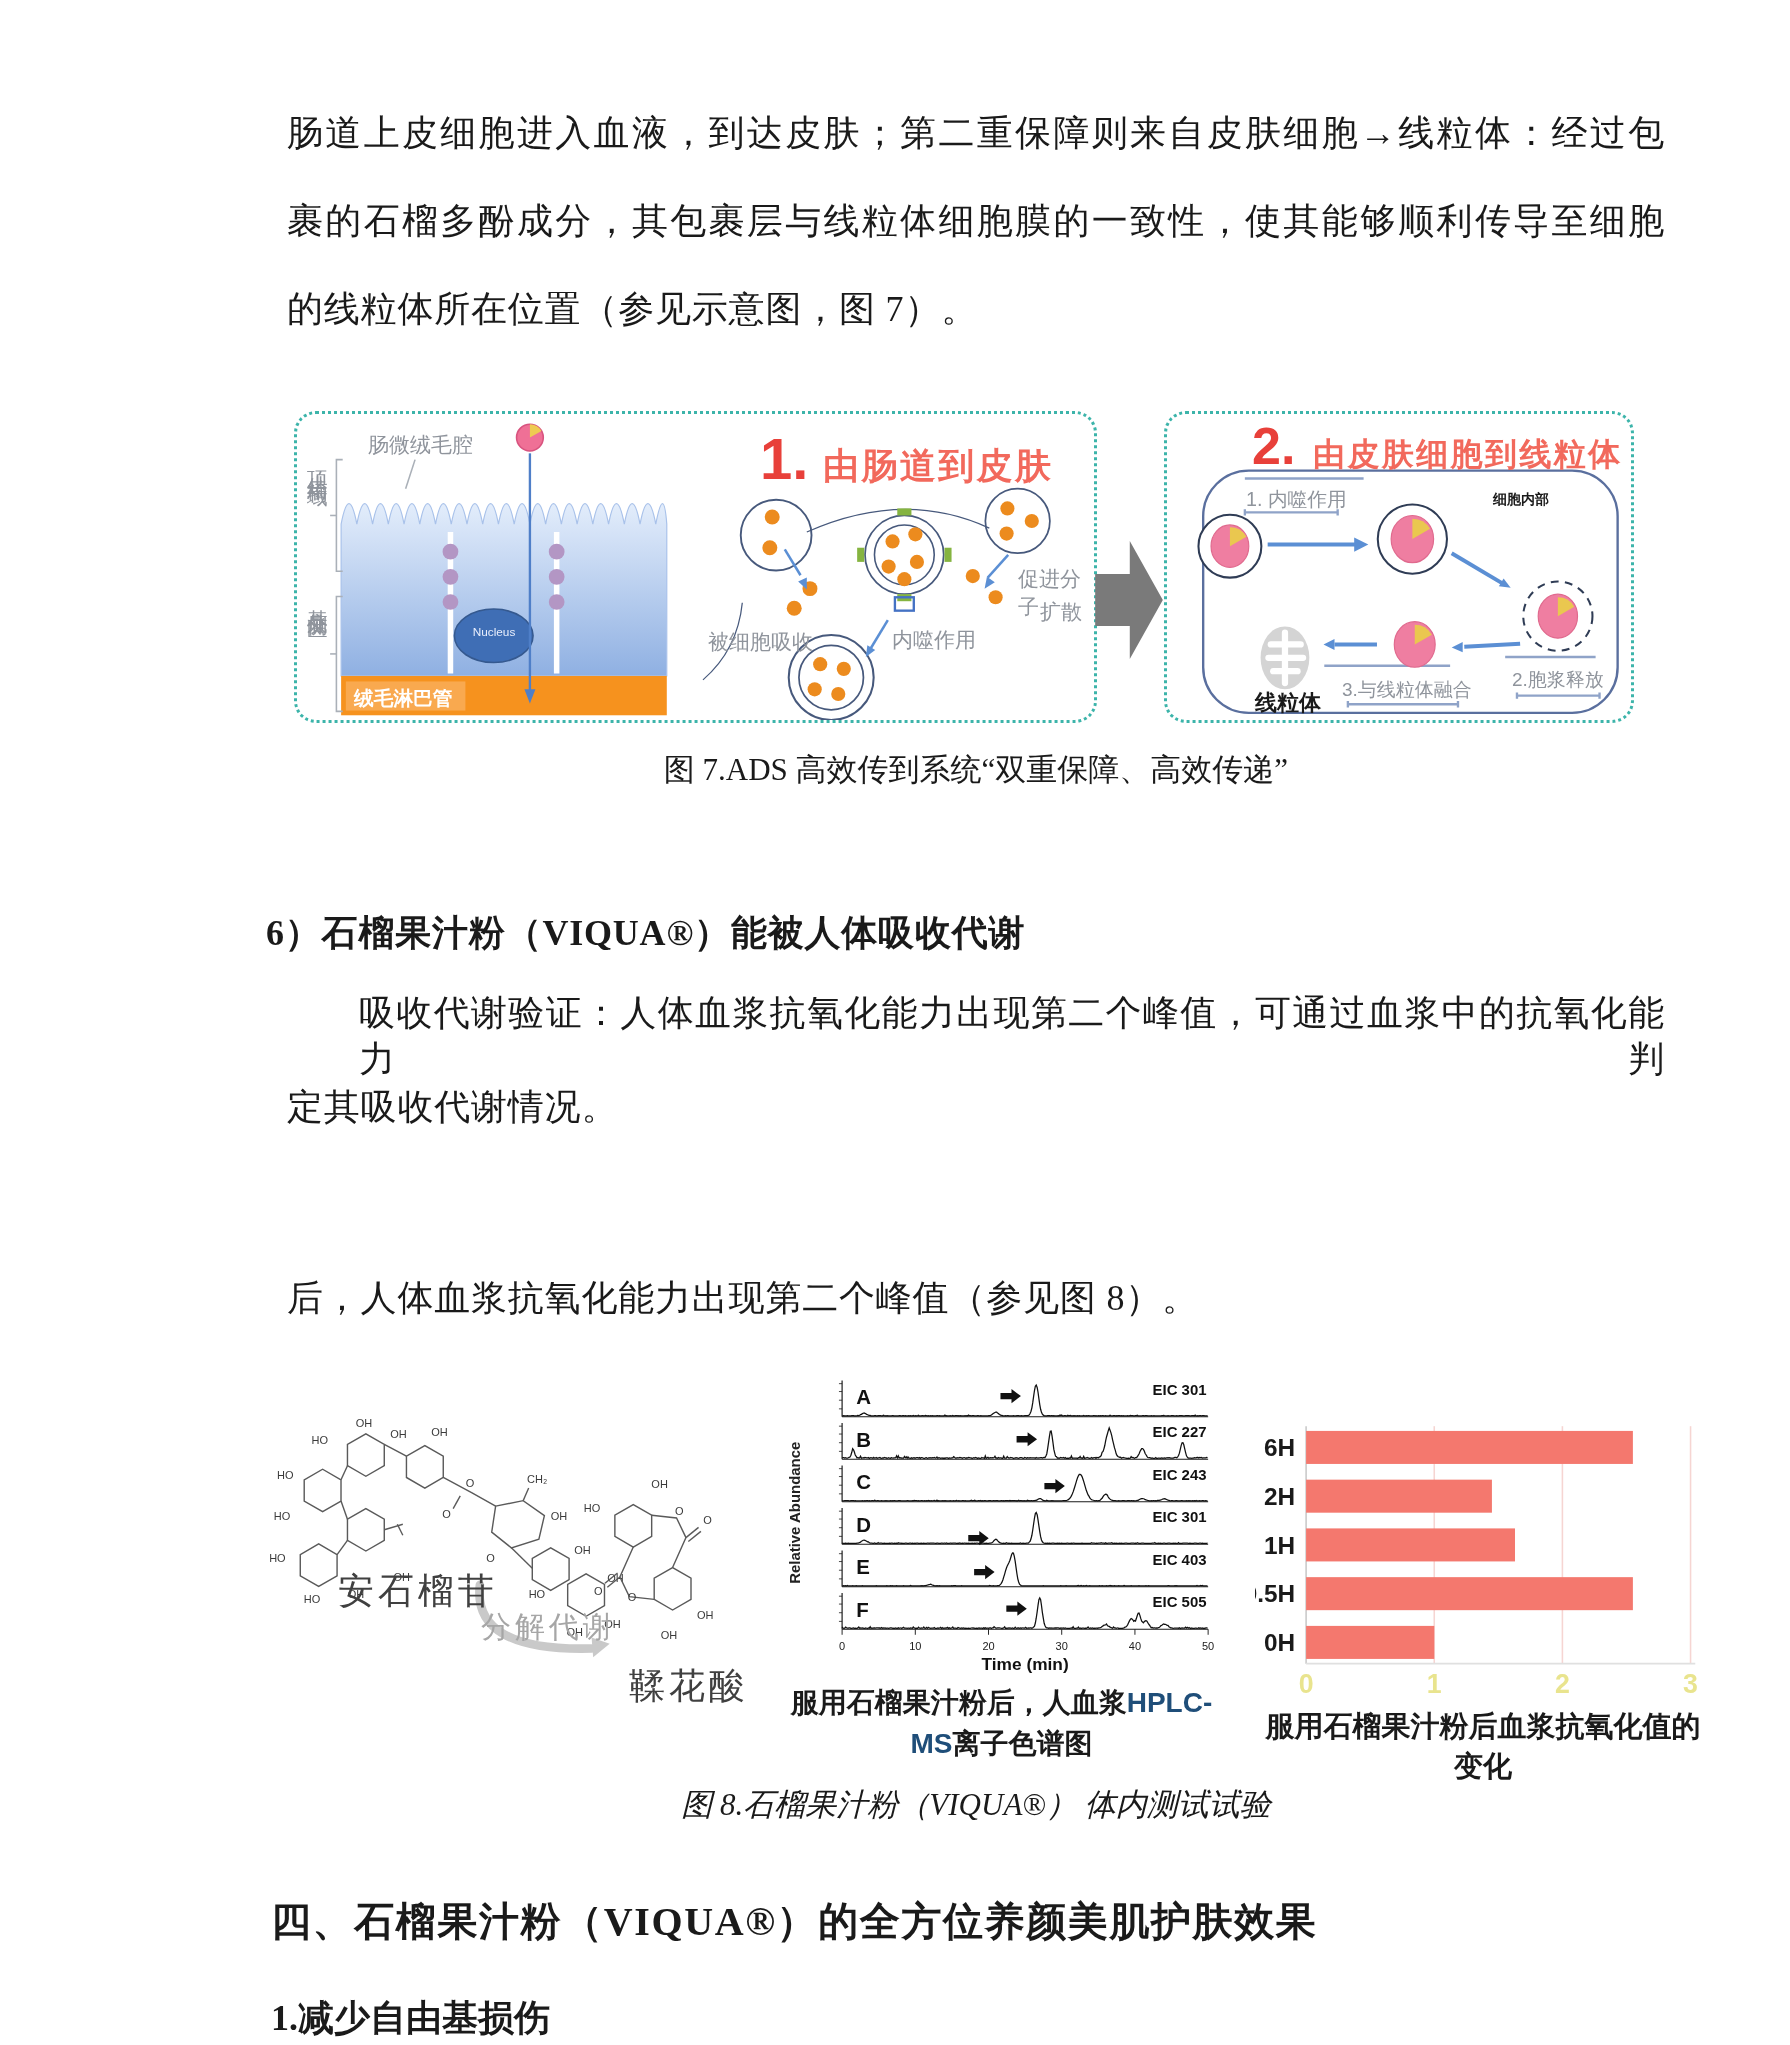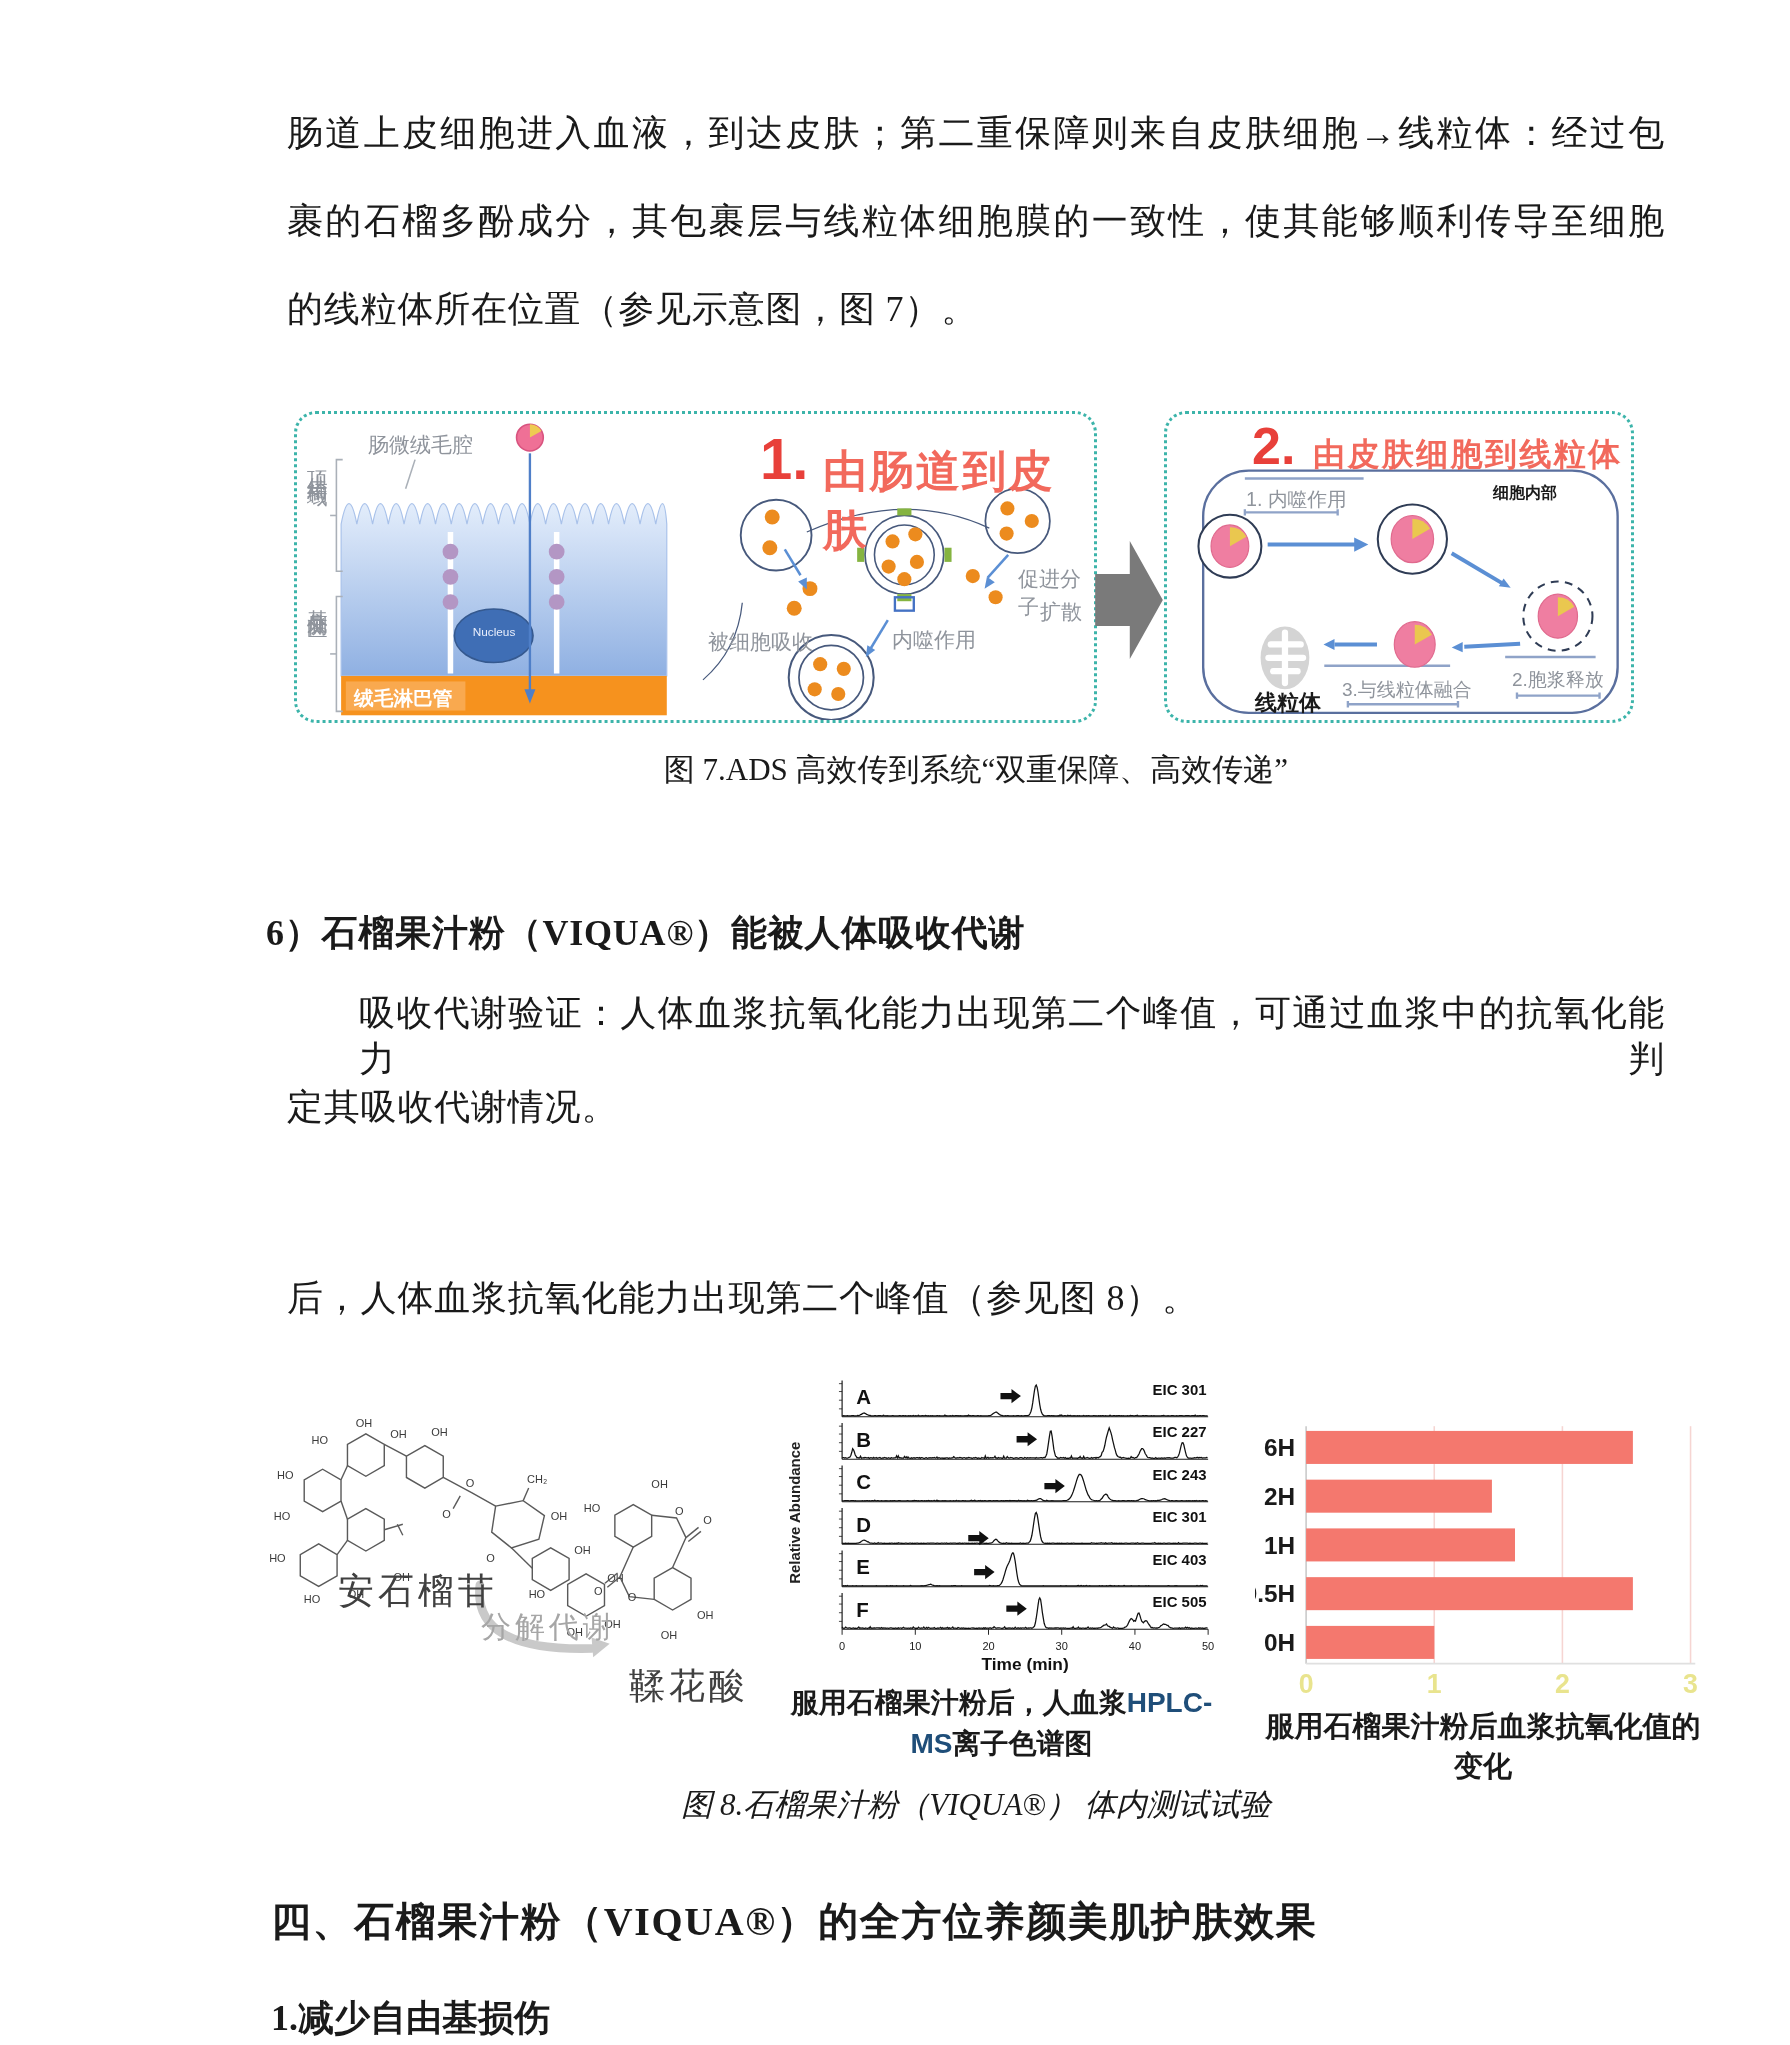--- a/index.html
+++ b/index.html
@@ -136,21 +136,21 @@
       <g fill="#ec8b1e">
         <circle cx="665" cy="318" r="9"></circle>
           <circle cx="695" cy="324" r="9"></circle>
         <circle cx="658" cy="350" r="9"></circle>
           <circle cx="688" cy="356" r="9"></circle>
       </g>
       <line x1="751" y1="262" x2="728" y2="300" stroke="#5b8fd4" stroke-width="3.2"></line>
       <polygon points="723,309 725,294 735,300" fill="#5b8fd4"></polygon>
     </svg>
     <span class="bignum" style="left:463px;top:11px;font-size:58px;">1.</span>
-    <span class="figtitle" style="left:526px;top:28px;font-size:44px;">由肠道到皮肤</span>
+    <span class="figtitle" style="left:526px;top:28px;font-size:36px;">由肠道到皮肤</span>
     <span class="flabel" style="left:71px;top:17.3px;font-size:21px;">肠微绒毛腔</span>
     <span class="flabel vtext" style="left:6.3px;top:41px;font-size:20.5px;letter-spacing:3.9px;">顶生结构域</span>
     <span class="flabel vtext" style="left:6.3px;top:179px;font-size:20.5px;letter-spacing:2.4px;">基底外侧区</span>
     <span class="flabel" style="left:159px;top:211px;width:76px;text-align:center;font-size:11.8px;color:#e8eefc;">Nucleus</span>
     <span class="flabel" style="left:57px;top:271px;font-size:19.7px;font-weight:bold;color:#ffffff;">绒毛淋巴管</span>
     <span class="flabel" style="left:411px;top:214px;font-size:21px;">被细胞吸收</span>
     <span class="flabel" style="left:595px;top:212px;font-size:21px;">内噬作用</span>
     <span class="flabel" style="left:721px;top:151px;font-size:21px;">促进分子</span>
     <span class="flabel" style="left:721px;top:184px;font-size:21px;margin-left:22px;">扩散</span>
   </div>
@@ -199,21 +199,21 @@
       <g stroke="#ffffff" stroke-width="8" stroke-linecap="round">
         <line x1="150" y1="278" x2="150" y2="342"></line>
         <line x1="132" y1="293" x2="170" y2="293"></line>
         <line x1="129" y1="310" x2="173" y2="310"></line>
         <line x1="135" y1="327" x2="166" y2="327"></line>
       </g>
     </svg>
     <span class="bignum" style="left:85px;top:1.6px;font-size:52px;">2.</span>
     <span class="figtitle" style="left:146px;top:19px;font-size:32px;">由皮肤细胞到线粒体</span>
     <span class="flabel" style="left:79px;top:72px;font-size:19.7px;">1. 内噬作用</span>
-    <span class="flabel fbold" style="left:326px;top:69px;font-size:16px;">细胞内部</span>
+    <span class="flabel fbold" style="left:326px;top:77px;font-size:14px;">细胞内部</span>
     <span class="flabel" style="left:345px;top:253px;font-size:19px;">2.胞浆释放</span>
     <span class="flabel" style="left:175px;top:263px;font-size:19px;">3.与线粒体融合</span>
     <span class="flabel fbold" style="left:88px;top:274px;font-size:22px;">线粒体</span>
   </div>
 
   <div class="caption" style="top:749px;">图 7.ADS 高效传到系统“双重保障、高效传递”</div>
 
   <div class="h6">6）石榴果汁粉（VIQUA®）能被人体吸收代谢</div>
 
   <div class="bodyline indent" style="top:990px">吸收代谢验证：人体血浆抗氧化能力出现第二个峰值，可通过血浆中的抗氧化能力判</div>

